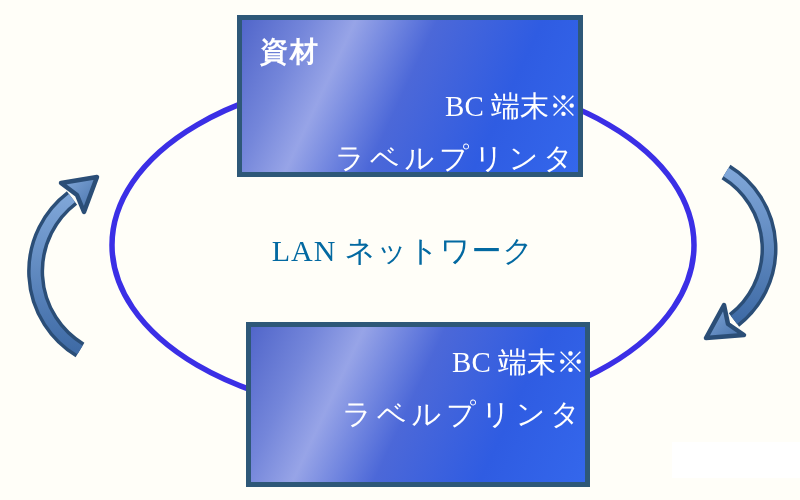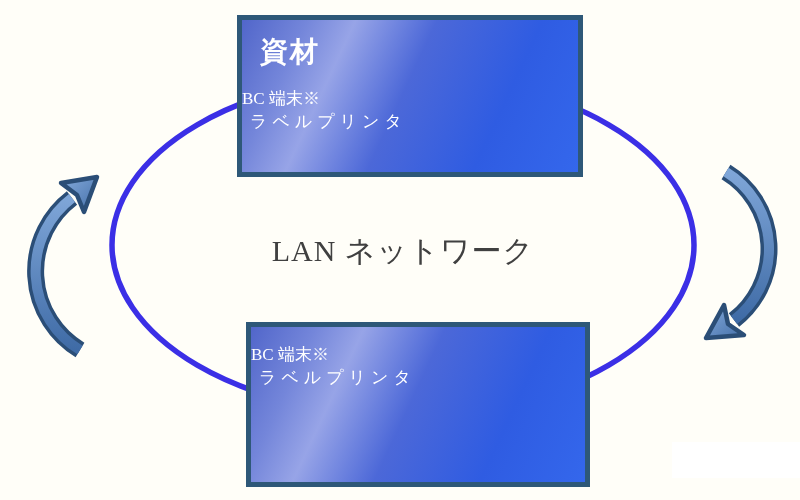--- a/index.html
+++ b/index.html
@@ -47,38 +47,38 @@
 
   .node-title {
     margin: 13px 0 0 18px;
     font-size: 28px;
     font-weight: bold;
     letter-spacing: 2px;
     font-family: "Liberation Sans", "DejaVu Sans", sans-serif;
   }
   .node-line {
     margin-top: 16px;
-    text-align: left;
-    font-size: 17px;
+    text-align: right;
+    font-size: 29px;
     font-family: "Liberation Serif", "DejaVu Serif", serif;
   }
   .node-line.spaced {
-    margin-top: 0;
+    margin-top: 12px;
     letter-spacing: 5px;
     padding-left: 8px;
   }
 
   .lan-label {
     position: absolute;
     left: 238px; top: 231px;
     width: 330px;
     text-align: center;
     font-size: 30px;
     letter-spacing: 1px;
-    color: #404040;
+    color: #0369a1;
     font-family: "Liberation Serif", "DejaVu Serif", serif;
   }
 </style>
 </head>
 <body>
 
 <div class="stage">
 
   <svg class="gfx-layer" viewBox="0 0 800 500" aria-hidden="true">
     <defs>

